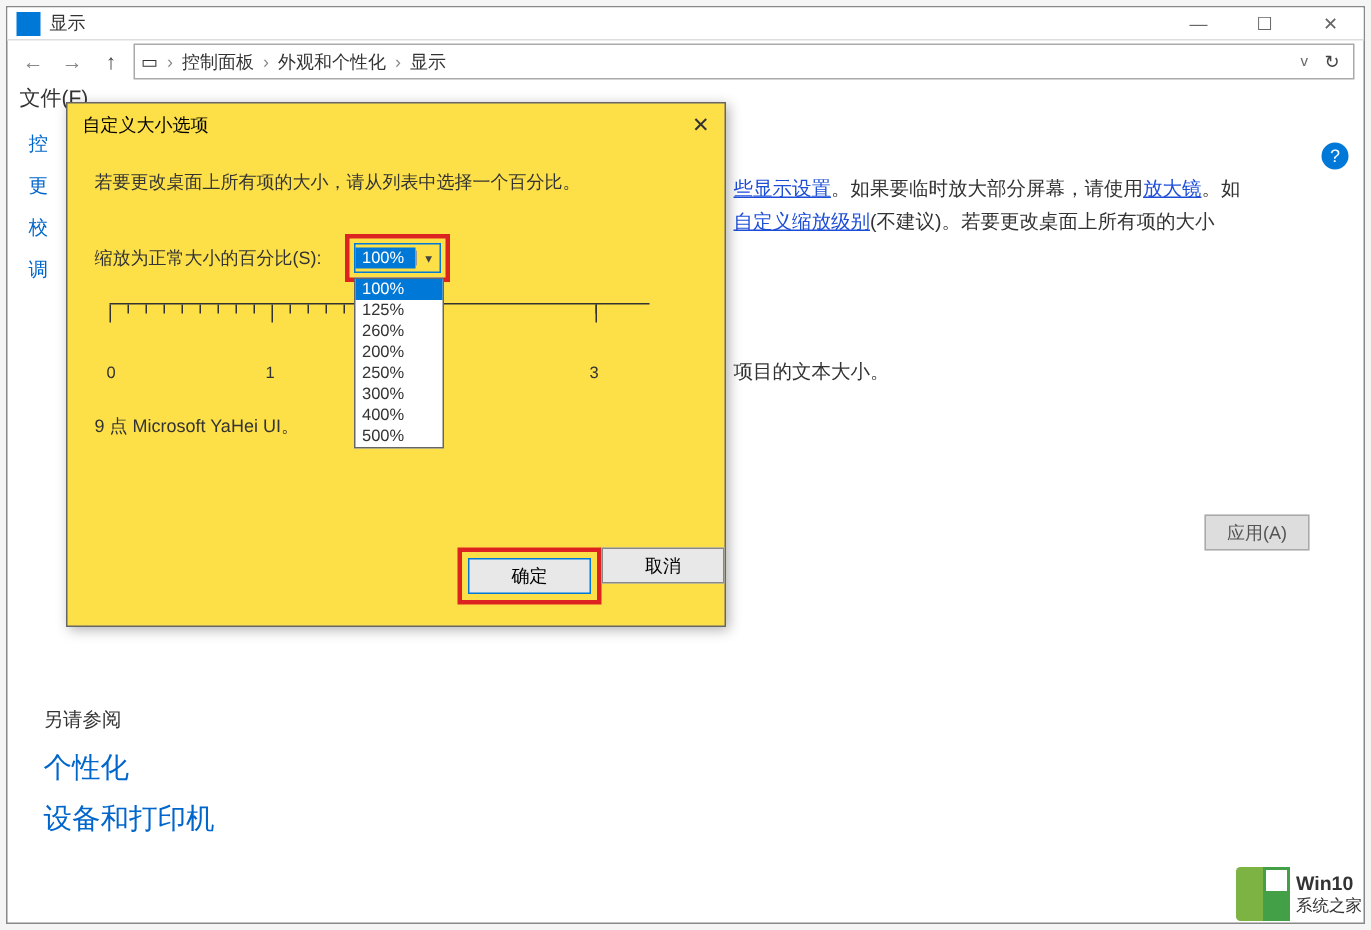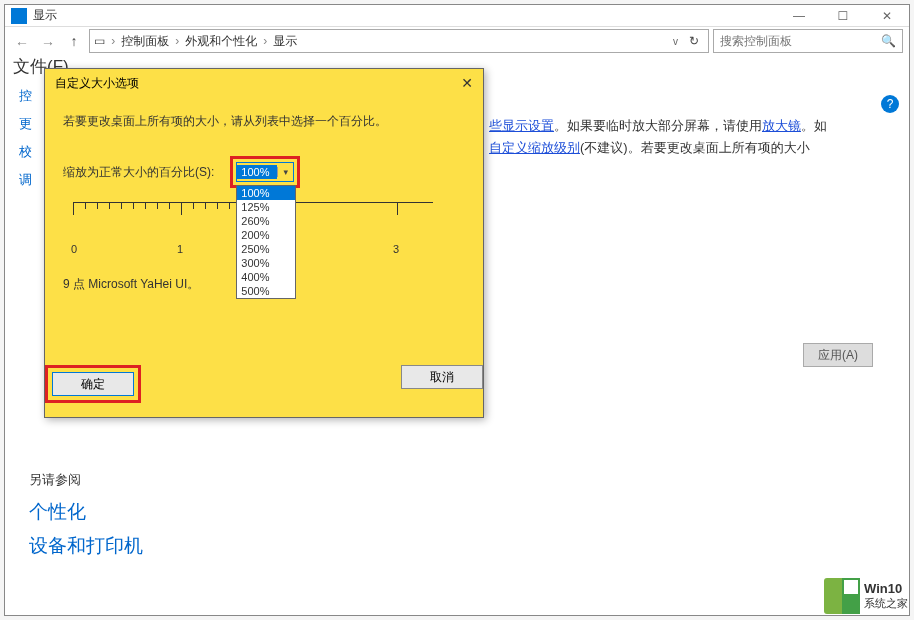--- a/index.html
+++ b/index.html
@@ -17,21 +17,21 @@
 .navbar { height: 28px; display: flex; align-items: center; padding: 0 6px; gap: 4px; }
 .navbar .navarrow { width: 22px; height: 22px; display:flex; align-items:center; justify-content:center; color:#888; font-size:14px;}
 .navbar .up { width: 22px; height: 22px; display:flex; align-items:center; justify-content:center; color:#444; font-size:14px;}
 .navbar .addrbox { flex:1; height:24px; border:1px solid #aaa; display:flex; align-items:center; padding:0 4px; gap:6px; font-size:12px; color:#333;}
 .navbar .addrbox .sep { color:#888; }
 .navbar .addrbox .dropbtn { margin-left:auto; color:#666; font-size:10px;}
 .navbar .addrbox .refbtn { width:20px; text-align:center; color:#444;}
 .navbar .searchbox { width:190px; height:24px; border:1px solid #aaa; display:flex; align-items:center; padding:0 6px; font-size:12px; color:#777;}
 .navbar .searchbox .sicon { margin-left:auto; color:#666;}
 
-.menubar { height:22px; display:flex; align-items:center; padding:0 8px; gap:18px; font-size:17px; color:#333;}
+.menubar { height:22px; display:flex; align-items:center; padding:0 8px; gap:18px; font-size:14px; color:#333;}
 
 .content { position:relative; padding:10px 24px; font-size:13px; color:#333; }
 .content .sidebar { position:absolute; left:14px; top:10px; width:30px; }
 .content .sidebar div { font-size:13px; color:#0066cc; margin-bottom:10px; }
 
 .help { position:absolute; right:10px; top:90px; width:18px; height:18px; border-radius:50%; background:#0078d7; color:#fff; font-size:12px; display:flex; align-items:center; justify-content:center;}
 
 .maintext { margin-left:460px; font-size:13px; line-height:22px; color:#333;}
 .maintext a { color:#1d4ed8; text-decoration:underline;}
 
@@ -56,21 +56,21 @@
 .dialog .droplist div { padding:1px 4px; font-size:11px;}
 .dialog .droplist div.sel { background:#0078d7; color:#fff;}
 
 .ruler { margin:14px 0 0 10px; width:360px; height:50px; position:relative; border-top:1px solid #333;}
 .ruler .tick { position:absolute; top:0; width:1px; height:6px; background:#333;}
 .ruler .ticklong { height:12px;}
 .ruler .lbl { position:absolute; top:40px; font-size:11px; color:#333;}
 
 .fontline { margin:24px 0 4px 0; font-size:12px;}
 
-.dialog .dbtns { position:absolute; bottom:14px; left:0; right:0; display:flex; justify-content:space-between; }
+.dialog .dbtns { position:absolute; bottom:14px; left:0; right:0; display:flex; justify-content:flex-end; }
 .dialog .dbtns .okwrap { border:3px solid #d22; padding:4px;}
 .dialog .dbtns button { width:82px; height:24px; background:#e8e8e8; border:1px solid #888; font-size:12px;}
 .dialog .dbtns .ok { border:1px solid #0078d7;}
 
 
 .watermark { position:absolute; right:6px; bottom:6px; display:flex; align-items:center; gap:4px; font-size:13px; color:#333;}
 .watermark .logo { display:flex;}
 .watermark .logo span { width:18px; height:36px; display:inline-block;}
 .watermark .bold { font-weight:bold;}
 </style>
@@ -97,24 +97,20 @@
       <span>▭</span>
       <span class="sep">›</span>
       <span>控制面板</span>
       <span class="sep">›</span>
       <span>外观和个性化</span>
       <span class="sep">›</span>
       <span>显示</span>
       <span class="dropbtn">v</span>
       <span class="refbtn">↻</span>
     </div>
-    <div class="searchbox">
-      <span>搜索控制面板</span>
-      <span class="sicon">🔍</span>
-    </div>
   </div>
 
   <div class="menubar">
     <span>文件(F)</span>
   </div>
 
   <div class="help">?</div>
 
   <div class="content">
     <div class="sidebar">
@@ -123,20 +119,23 @@
       <div>校</div>
       <div>调</div>
     </div>
 
     <div class="maintext" style="margin-top:28px;">
       <div>
         <a>些显示设置</a><span>。如果要临时放大部分屏幕，请使用</span><a>放大镜</a><span>。如</span>
       </div>
       <div>
         <a>自定义缩放级别</a><span>(不建议)。若要更改桌面上所有项的大小</span>
+      </div>
+      <div style="margin-top:78px;">
+        <span>项目的文本大小。</span>
       </div>
     </div>
   </div>
 
   <div class="applybtn">应用(A)</div>
 
   <div class="footer">
     <div class="hdr">另请参阅</div>
     <a>个性化</a>
     <a>设备和打印机</a>

